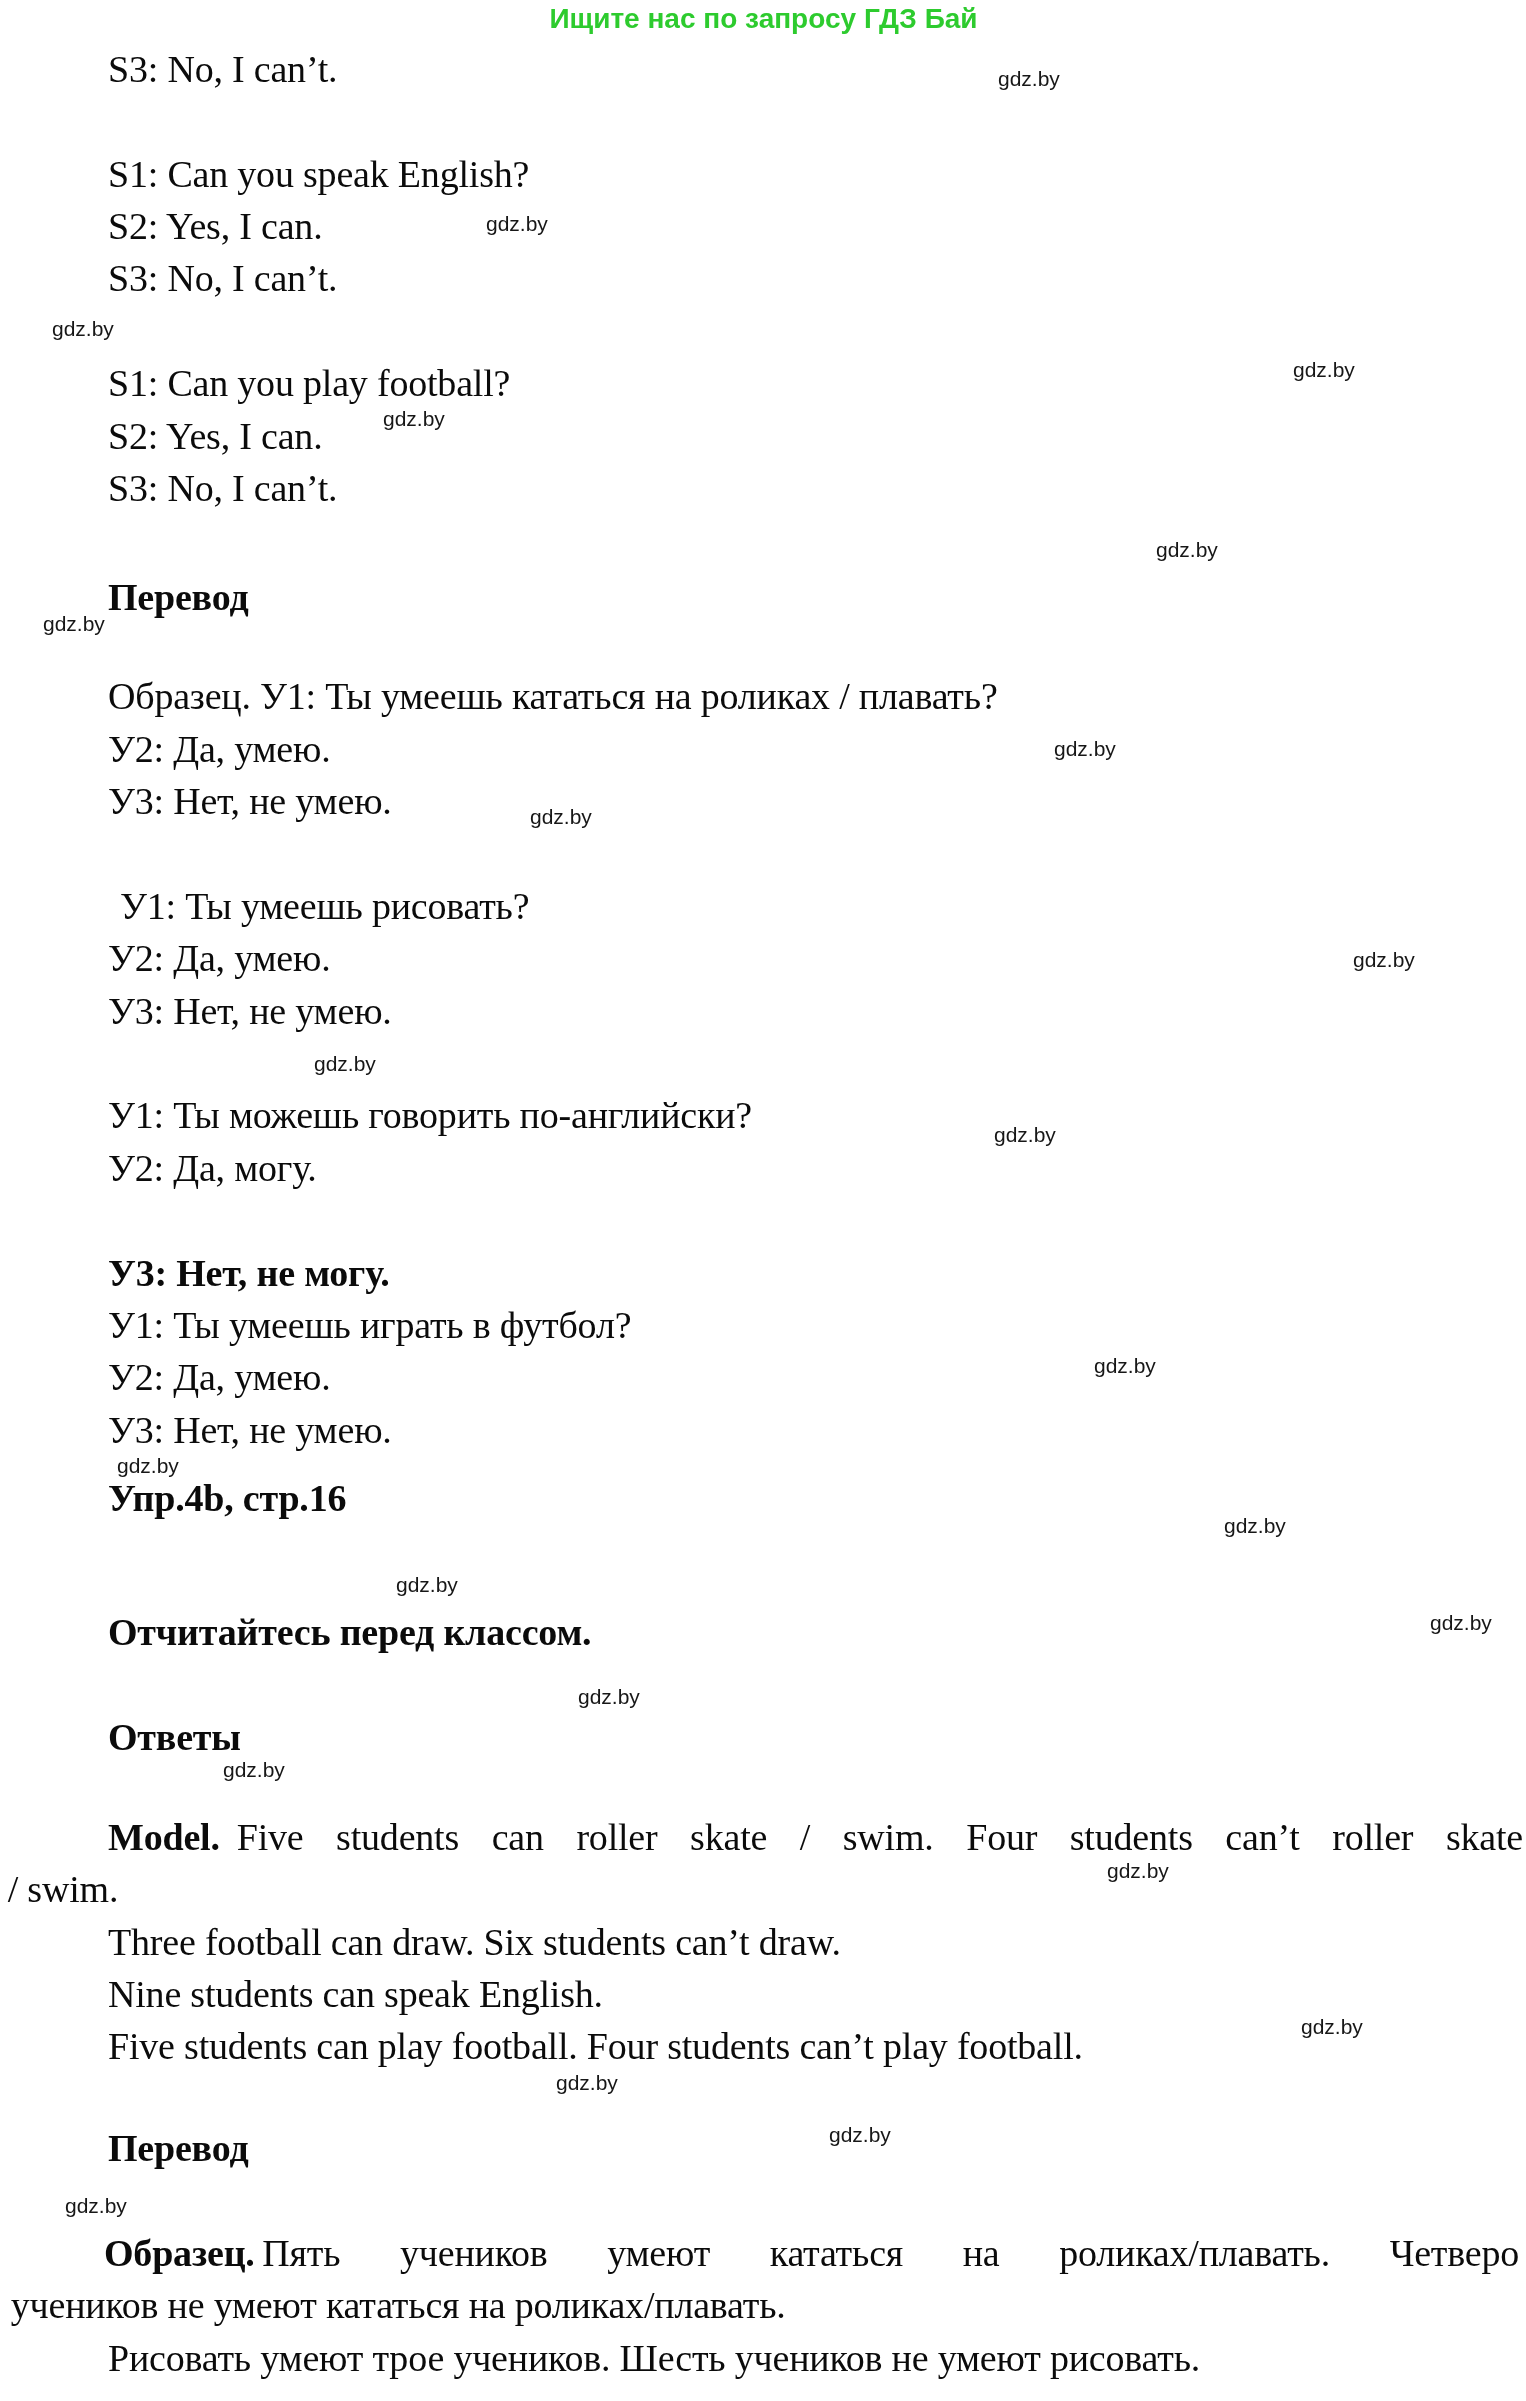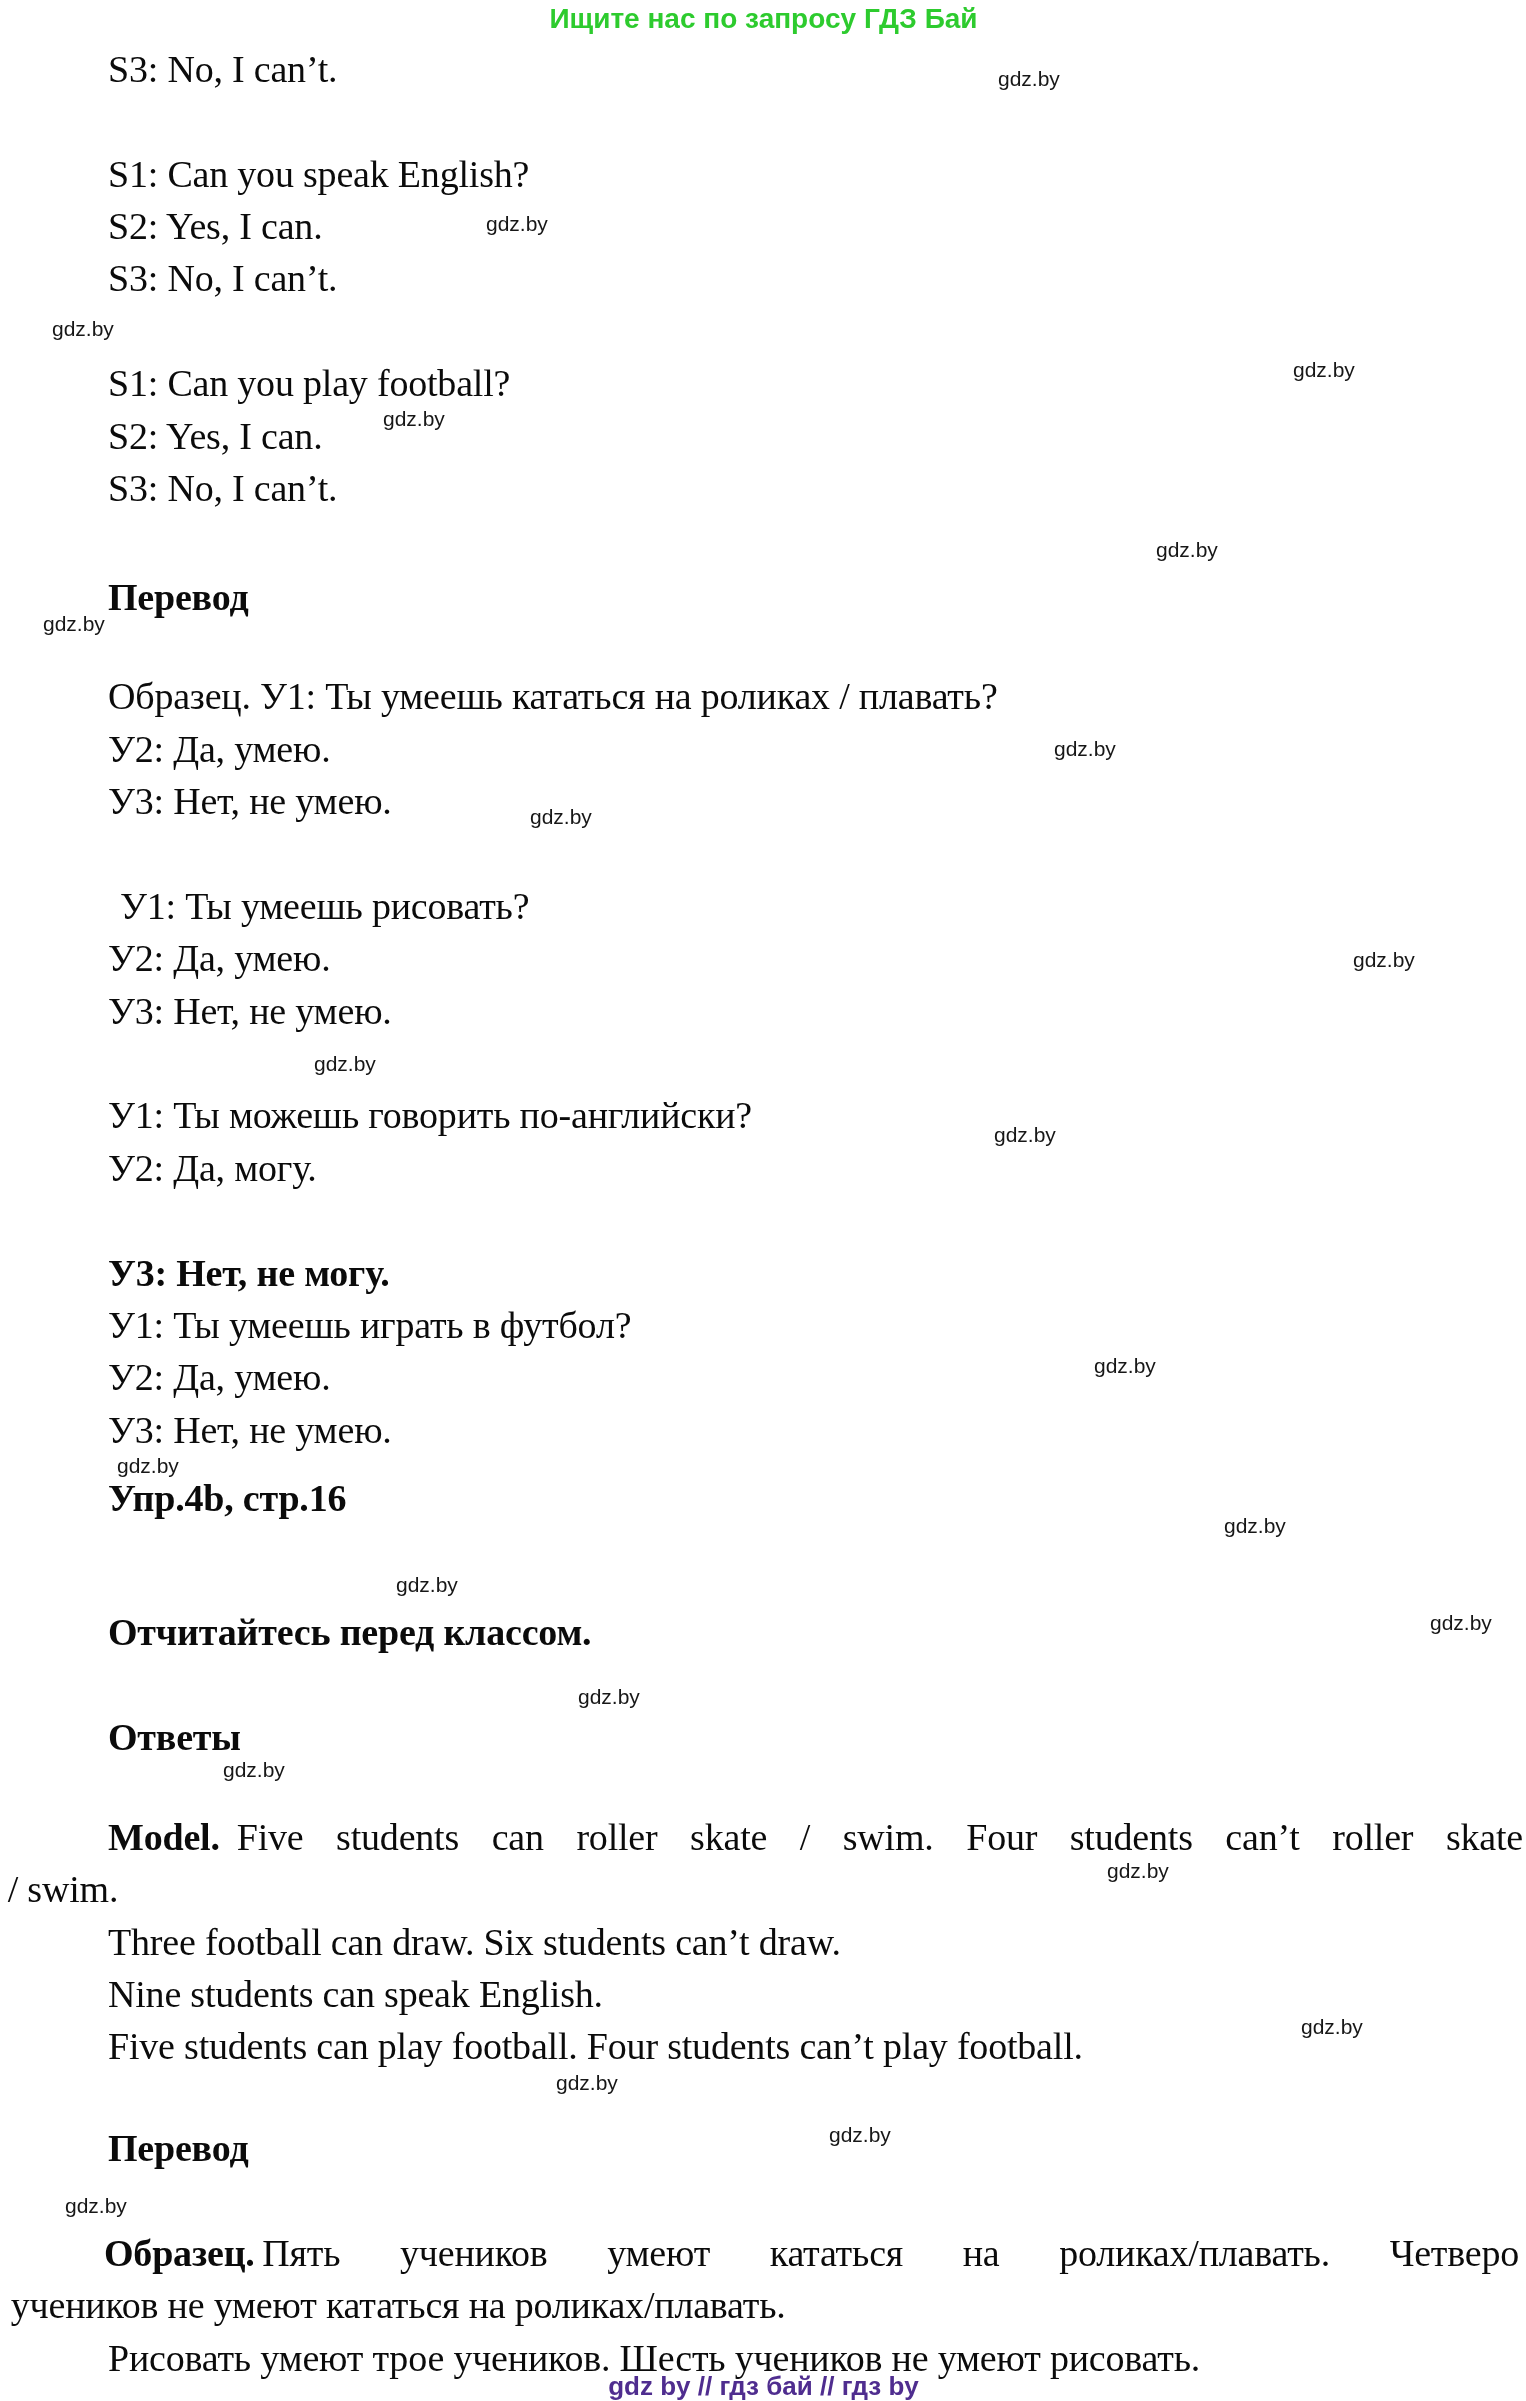--- a/index.html
+++ b/index.html
@@ -109,15 +109,14 @@
       <span class="wm" style="left: 1430px; top: 1612px; color: rgb(23, 23, 23);">gdz.by</span>
       <span class="wm" style="left: 578px; top: 1686px; color: rgb(23, 23, 23);">gdz.by</span>
       <span class="wm" style="left: 223px; top: 1759px; color: rgb(23, 23, 23);">gdz.by</span>
       <span class="wm" style="left: 1107px; top: 1860px; color: rgb(23, 23, 23);">gdz.by</span>
       <span class="wm" style="left: 1301px; top: 2016px; color: rgb(23, 23, 23);">gdz.by</span>
       <span class="wm" style="left: 556px; top: 2072px; color: rgb(23, 23, 23);">gdz.by</span>
       <span class="wm" style="left: 829px; top: 2124px; color: rgb(23, 23, 23);">gdz.by</span>
       <span class="wm" style="left: 65px; top: 2195px; color: rgb(23, 23, 23);">gdz.by</span>
     </div>
 
-  <div class="promo-footer" style="top: 2371px; font-size: 26px; color: rgb(79, 45, 143);">gdz by  //  гдз бай  //  гдз by</div>
 </div>
 
 
 </body></html>

